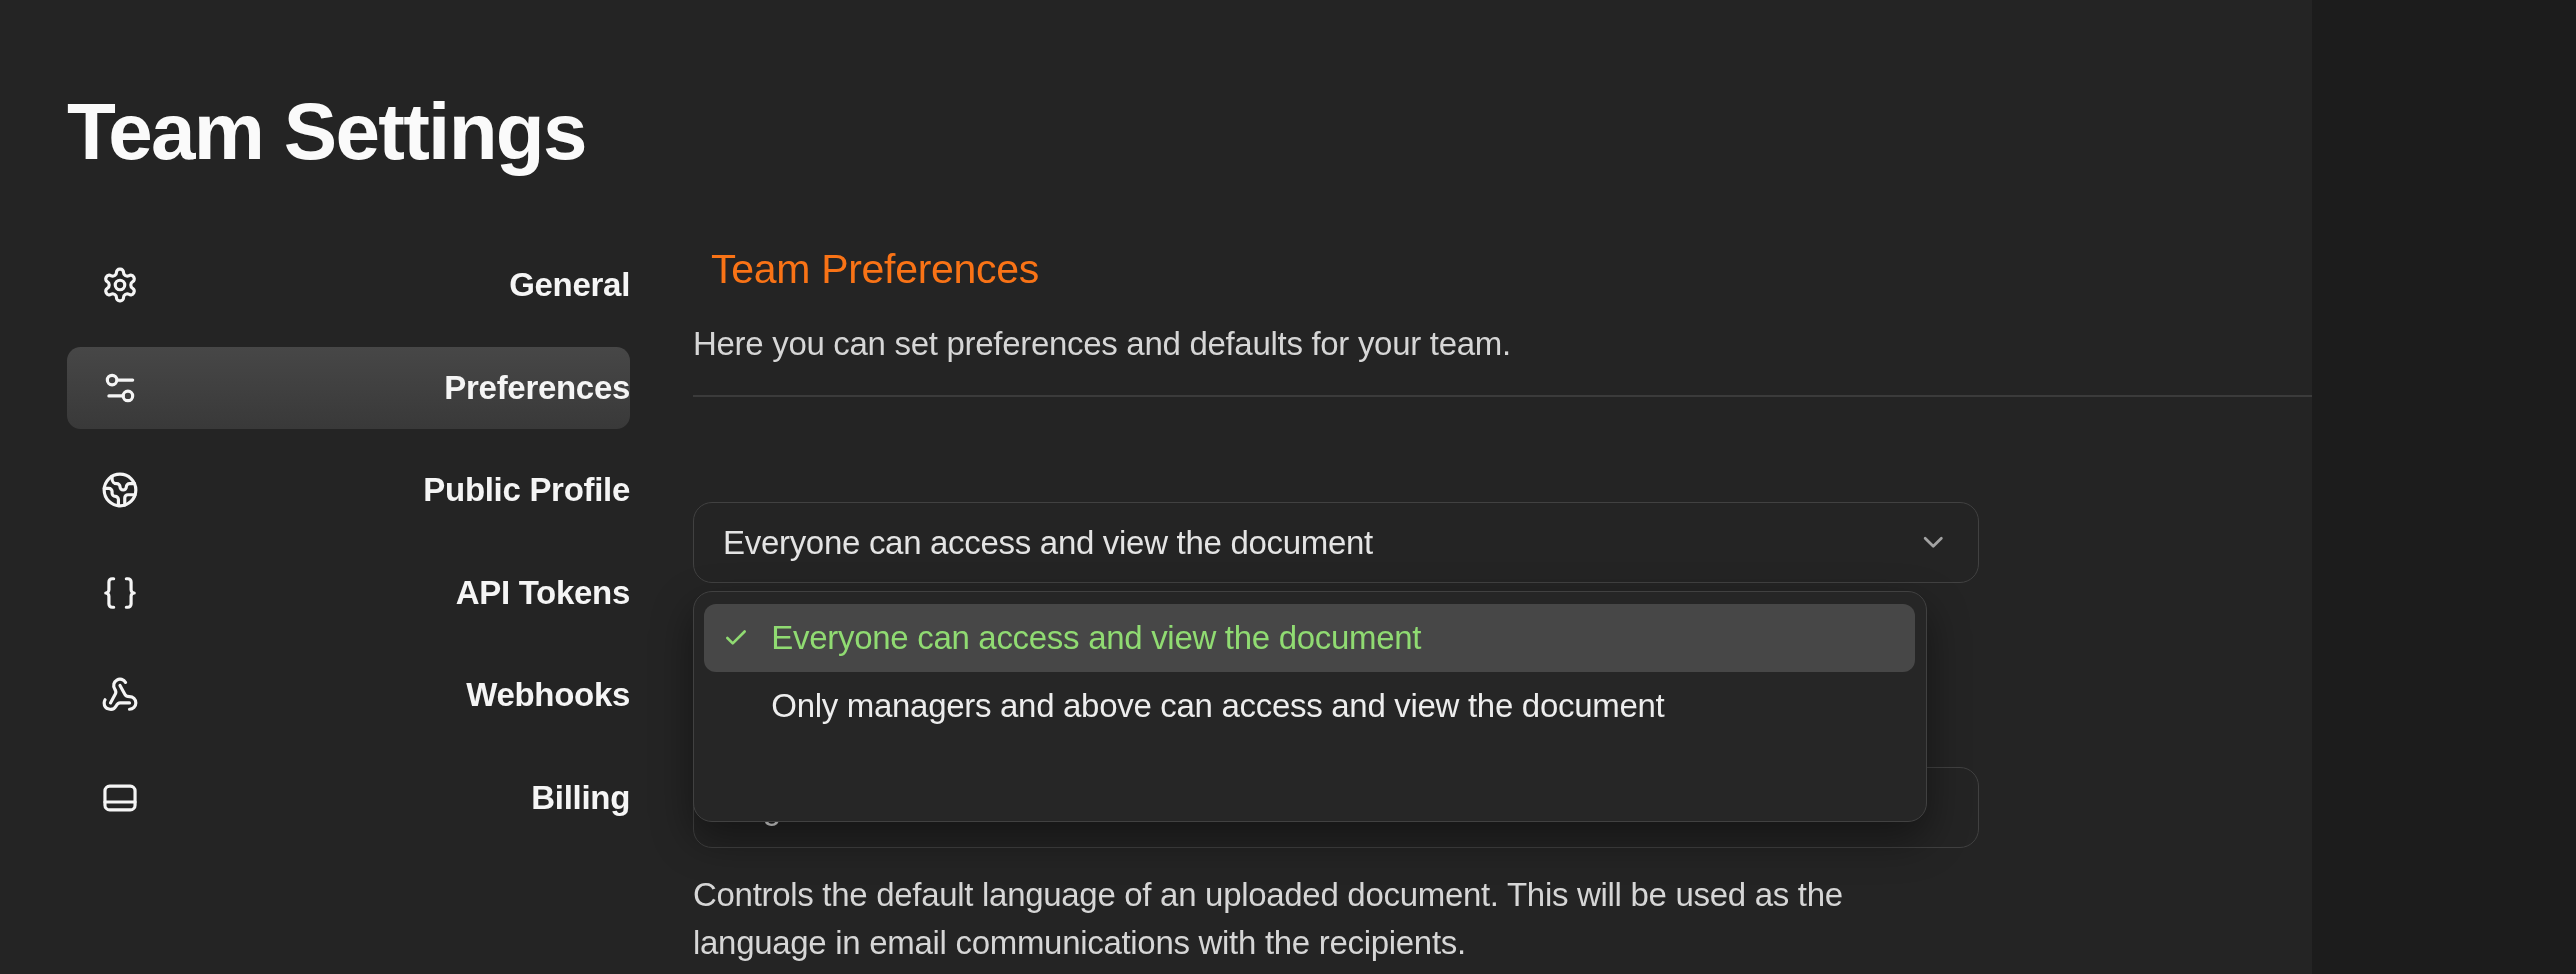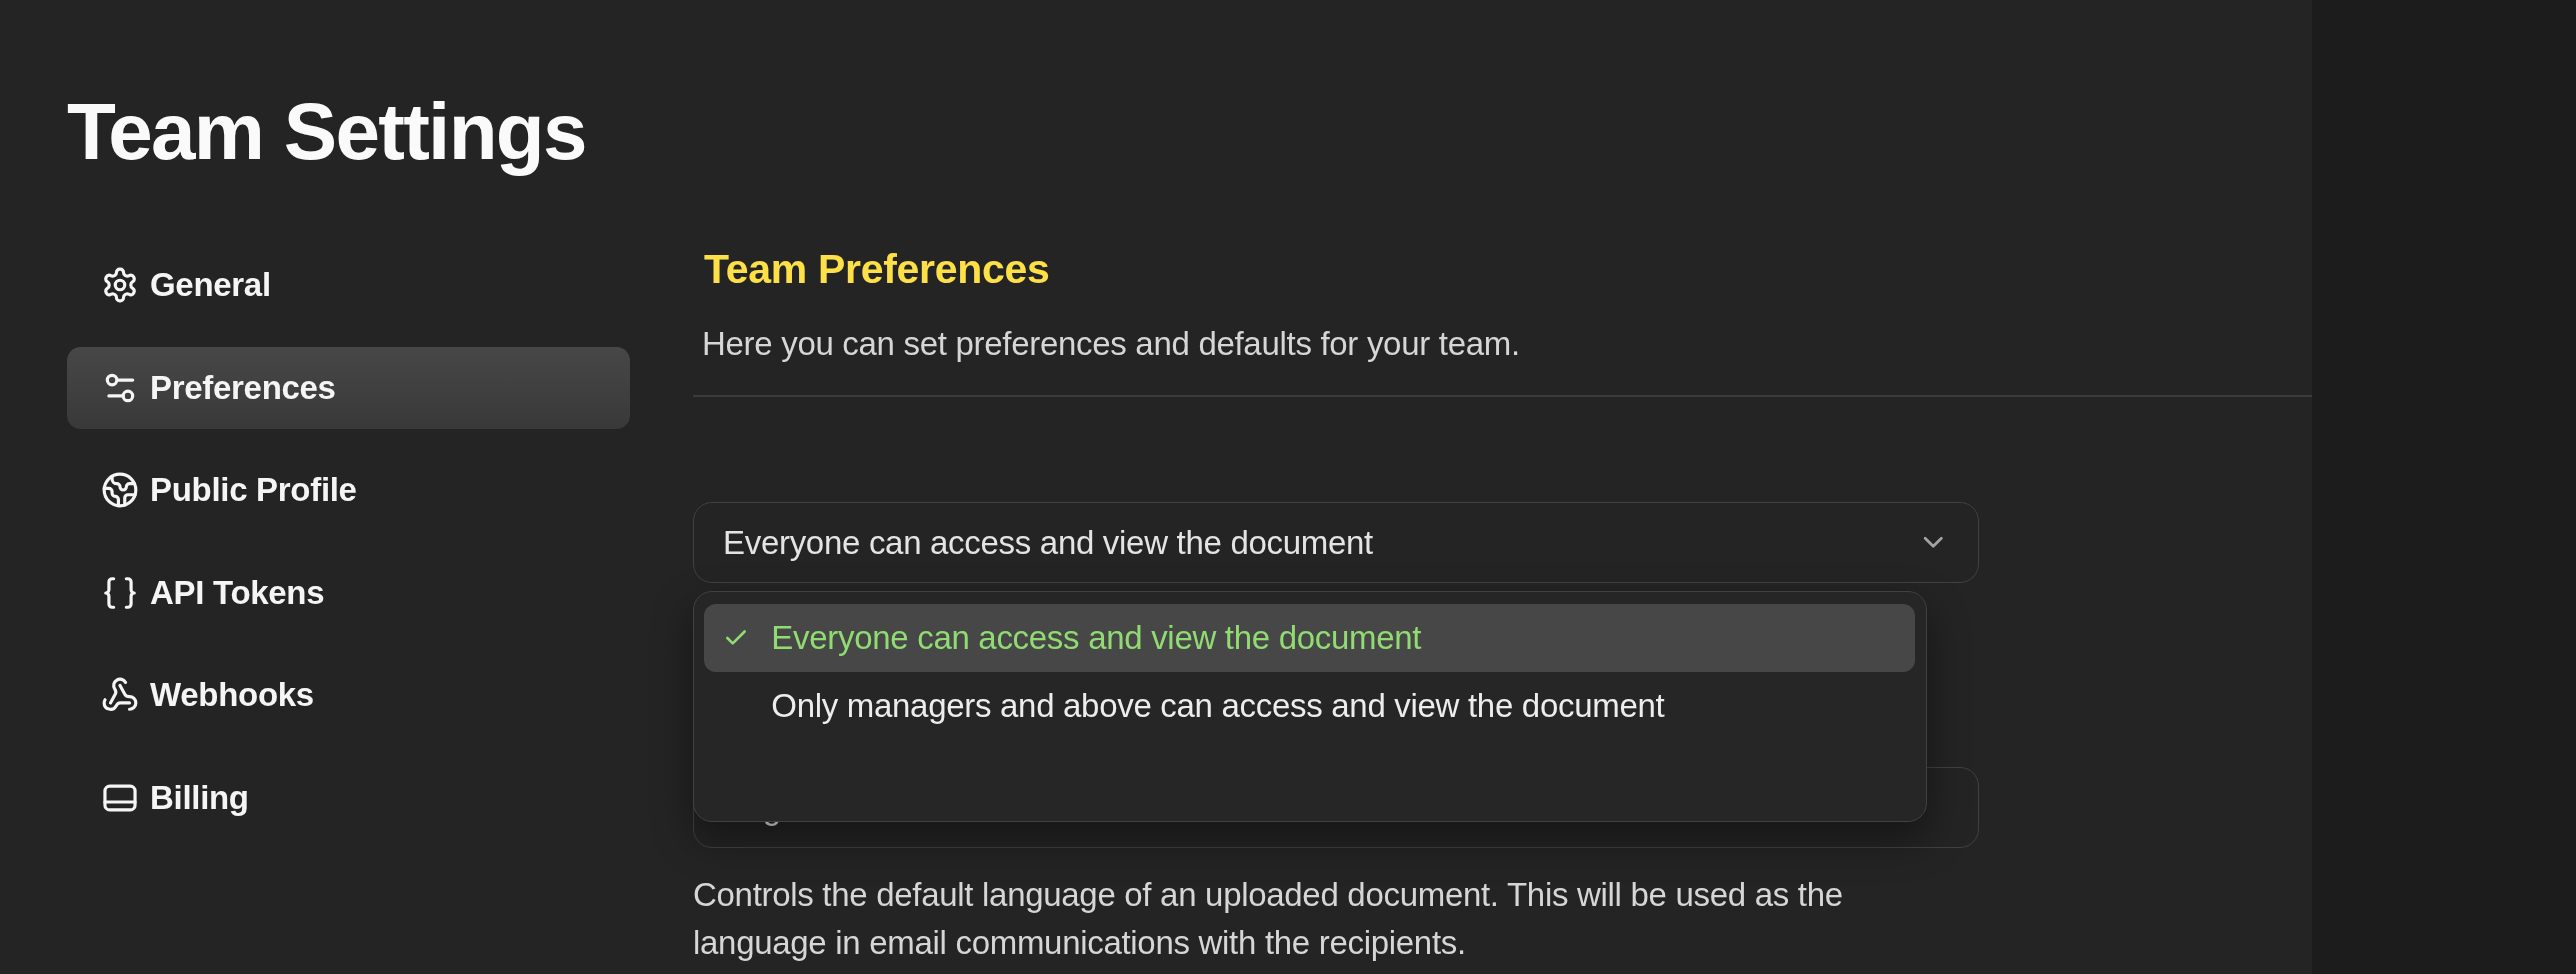--- a/index.html
+++ b/index.html
@@ -39,20 +39,21 @@
     margin-bottom: 20.5px;
     display: flex;
     align-items: center;
     gap: 11px;
     padding-left: 34px;
     border-radius: 13.7px;
     color: #f5f5f5;
     font-size: 33px;
     font-weight: 600;
     cursor: pointer;
+    justify-content: space-between;
   }
   .nav-item.active {
     background: linear-gradient(180deg, #474747, #393939);
   }
   .nav-icon { width: 38px; height: 38px; display: inline-flex; flex: none; }
   .nav-icon svg { width: 38px; height: 38px; stroke: #f2f2f2; }
 
   svg.ico {
     fill: none;
     stroke: currentColor;
@@ -65,31 +66,31 @@
   .content {
     position: absolute;
     left: 693px;
     top: 0;
     width: 1827px;
     height: 975px;
   }
   .section-title {
     position: absolute;
     top: 246px;
-    left: 11px;
+    left: 18px;
     margin: 0;
     font-size: 41px;
     line-height: 1.15;
-    font-weight: 700;
-    color: #fde047;
+    font-weight: 400;
+    color: #f97316;
   }
   .section-desc {
     position: absolute;
     top: 323px;
-    left: 9px;
+    left: 0;
     margin: 0;
     font-size: 33px;
     line-height: 1.25;
     color: #d6d6d6;
   }
   .divider {
     position: absolute;
     top: 395px;
     left: 0;
     width: 1827px;

